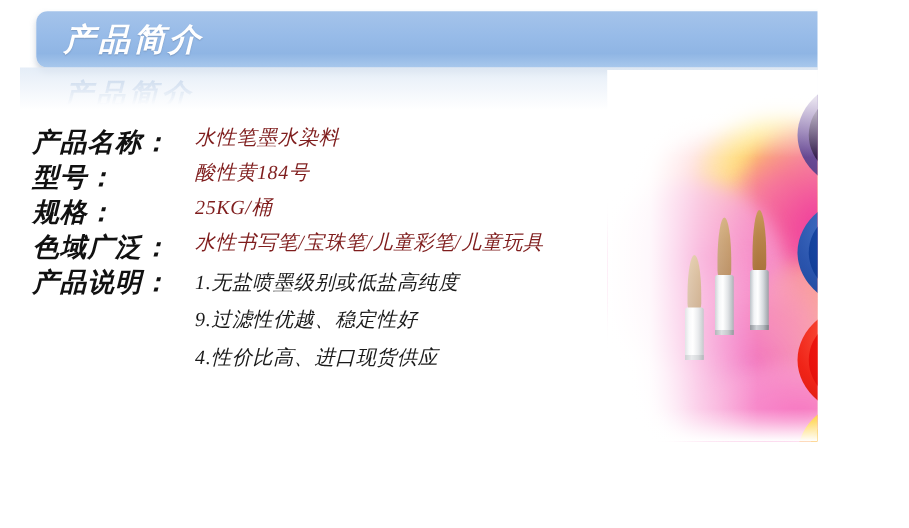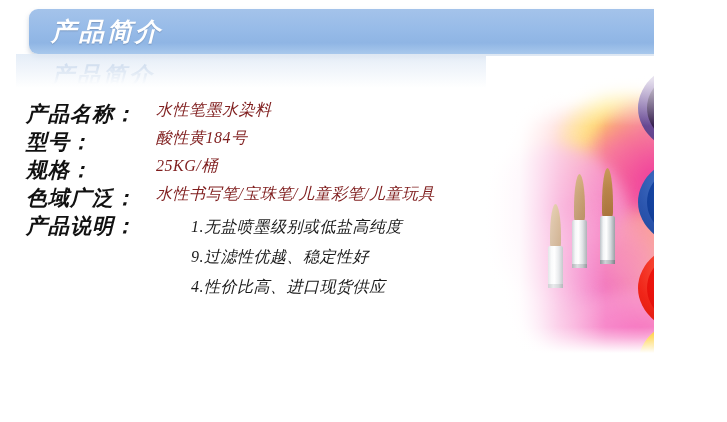--- a/index.html
+++ b/index.html
@@ -114,21 +114,20 @@
     white-space: nowrap;
     letter-spacing: 0.5px;
     font-family: "Liberation Serif", "DejaVu Serif", serif;
   }
 
   .desc-list {
     position: absolute;
     left: 140px;
     top: 212px;
     width: 400px;
-    margin-left: 35px;
   }
   .desc-item {
     font-size: 16px;
     color: #1a1a1a;
     height: 30px;
     line-height: 30px;
     white-space: nowrap;
     letter-spacing: 0.5px;
     font-family: "Liberation Serif", "DejaVu Serif", serif;
   }

